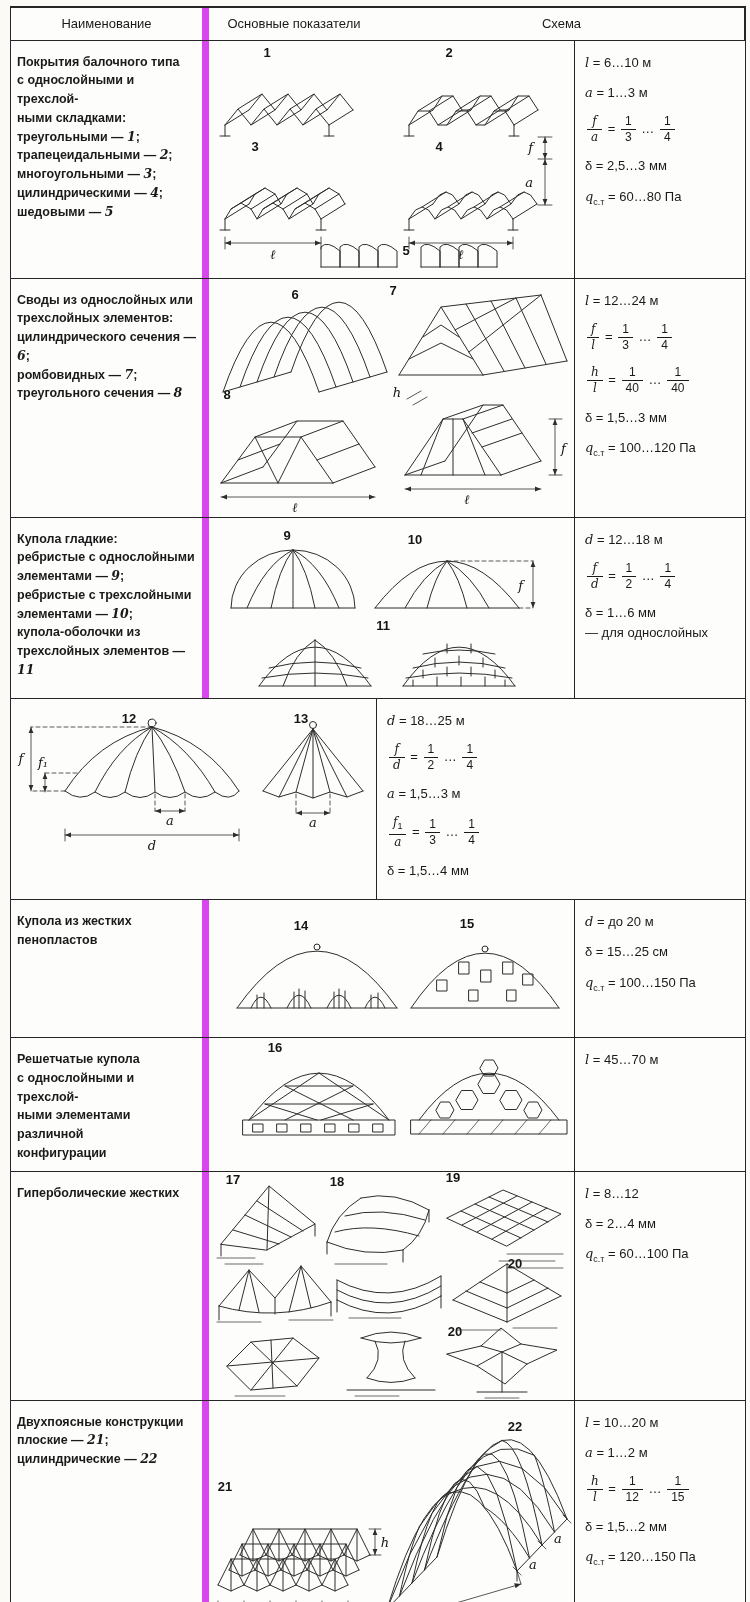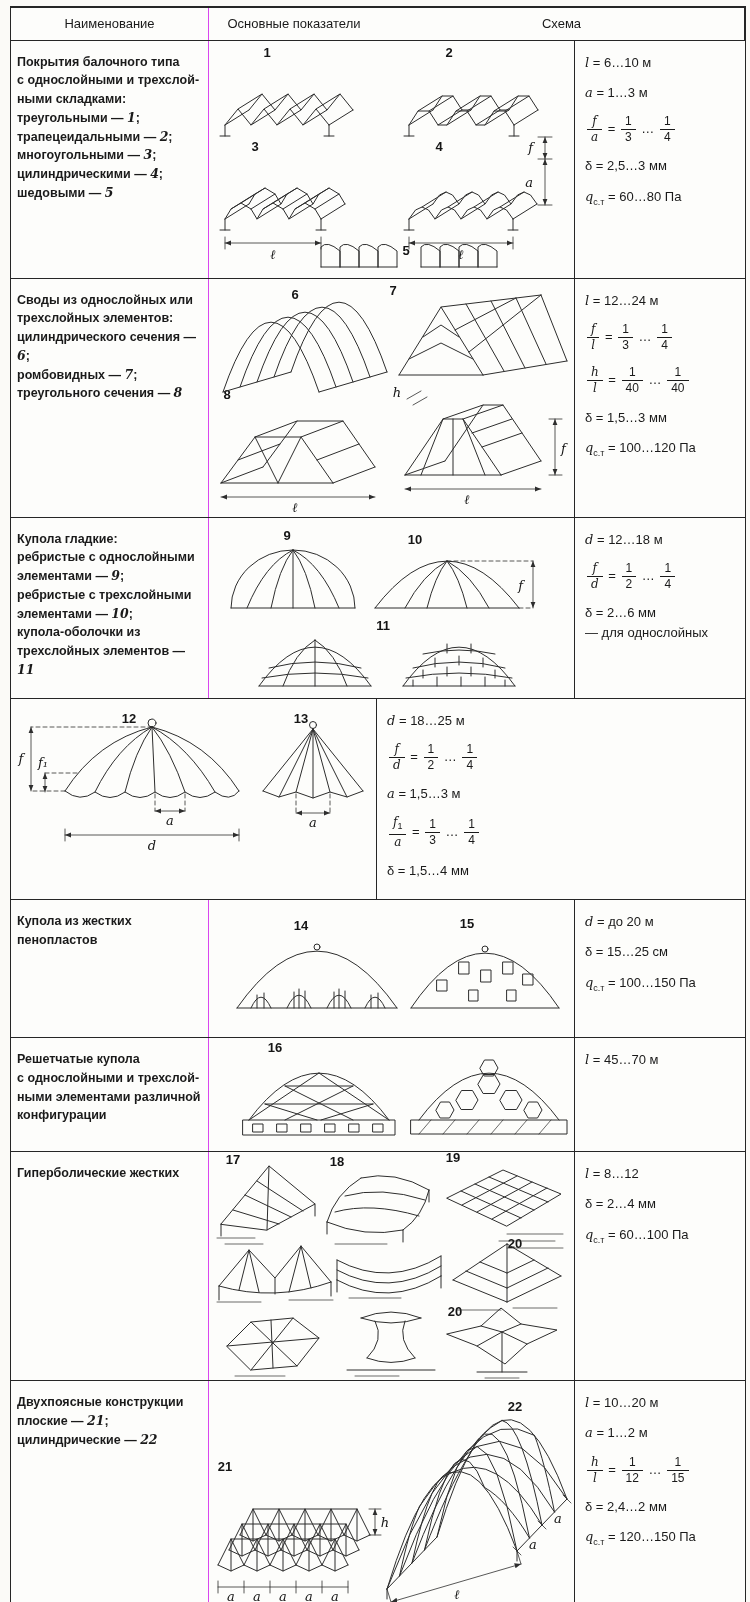--- a/index.html
+++ b/index.html
@@ -9,21 +9,21 @@
     font-family:"Liberation Sans",sans-serif;
   }
   .page{position:absolute;inset:0;padding:6px 6px 0 10px}
   .caption{margin:4px 0 8px 32px;font-size:14px;white-space:nowrap}
   .caption .tlabel{font-family:"DejaVu Serif",serif;font-style:italic;font-weight:bold;margin-right:22px}
   .caption .ttitle{font-weight:bold}
   .tbl{border:1.6px solid #262626;border-top:2.5px solid #262626;width:734px;background:#fdfdfb}
   .row{display:flex;border-top:1px solid #262626}
   .row:first-child{border-top:none}
   .cell{box-sizing:border-box}
-  .cell-name{width:198px;border-right:1px solid #d946ef;padding:12px 4px 8px 6px;
+  .cell-name{width:198px;border-right:7px solid #d946ef;padding:12px 4px 8px 6px;
     font-size:12.5px;font-weight:bold;line-height:1.5}
   .cell-scheme{width:366px;border-right:1px solid #262626;position:relative;overflow:hidden}
   .cell-ind{width:170px;padding:14px 4px 6px 10px;font-size:13px}
   .hdr .cell{font-weight:normal;text-align:center;padding:8px 2px;font-size:13px;line-height:1.2}
   .hdr .cell-name,.hdr .cell-ind{display:flex;align-items:center;justify-content:center}
   .ind-line{margin:0 0 14px 0;white-space:nowrap;line-height:1.25}
   i{font-family:"DejaVu Serif",serif;font-style:italic}
   sub{font-size:9px}
   .frac{display:inline-block;text-align:center;vertical-align:middle;margin:0 2px;font-size:12px;line-height:1.1}
   .frac .fr-n{display:block;border-bottom:1px solid #1a1a1a;padding:0 4px 1px}
@@ -329,21 +329,21 @@
               <line x1="34" y1="57" x2="34" y2="66"></line>
               <line x1="58" y1="57" x2="58" y2="66"></line>
               <line x1="82" y1="57" x2="82" y2="66"></line>
               <line x1="102" y1="60" x2="102" y2="66"></line>
           </g>
         </svg>
       </div>
       <div class="cell cell-ind">
         <div class="ind-line"><i>d</i> = 12…18 м</div>
         <div class="ind-line"><span class="frac"><span class="fr-n"><i>f</i></span><span class="fr-d"><i>d</i></span></span> = <span class="frac"><span class="fr-n">1</span><span class="fr-d">2</span></span> … <span class="frac"><span class="fr-n">1</span><span class="fr-d">4</span></span></div>
-        <div class="ind-line" style="margin-bottom:4px">δ = 2…6 мм</div>
+        <div class="ind-line" style="margin-bottom:4px">δ = 1…6 мм</div>
         <div class="ind-line">— для однослойных</div>
       </div>
     </div>
 
     <div class="row">
       <div class="cell cell-scheme">
         <svg class="sk" width="364" height="155" viewBox="0 0 364 155">
           <text class="fig-num" x="118" y="24" text-anchor="middle">12</text>
           <text class="fig-num" x="290" y="24" text-anchor="middle">13</text>
 
@@ -727,19 +727,19 @@
               <polyline points="260.5,73.4 268.0,59.8 275.5,53.1 283.0,53.3 290.5,60.3 298.0,74.2 305.5,95.0 313.0,122.6 320.5,157.0"></polyline>
               <polyline points="293.0,39.5 298.0,41.9 303.0,47.3 308.0,55.8 313.0,67.4 318.0,82.0 323.0,99.6 328.0,120.3 333.0,144.0"></polyline>
               <polyline points="325.5,54.4 328.0,61.3 330.5,69.0 333.0,77.4 335.5,86.6 338.0,96.6 340.5,107.3 343.0,118.8 345.5,131.0"></polyline>
             </g>
         </svg>
       </div>
       <div class="cell cell-ind">
         <div class="ind-line"><i>l</i> = 10…20 м</div>
         <div class="ind-line"><i>a</i> = 1…2 м</div>
         <div class="ind-line"><span class="frac"><span class="fr-n"><i>h</i></span><span class="fr-d"><i>l</i></span></span> = <span class="frac"><span class="fr-n">1</span><span class="fr-d">12</span></span> … <span class="frac"><span class="fr-n">1</span><span class="fr-d">15</span></span></div>
-        <div class="ind-line">δ = 2,4…2 мм</div>
+        <div class="ind-line">δ = 1,5…2 мм</div>
         <div class="ind-line"><i>q</i><sub>с.т</sub> = 120…150 Па</div>
       </div>
     </div>
 
   </div>
 </div>
 
 </body></html>

